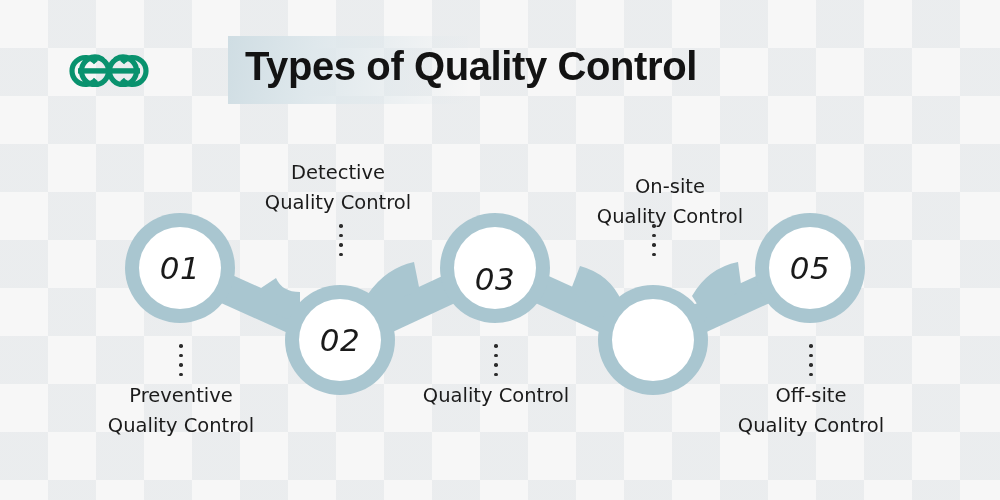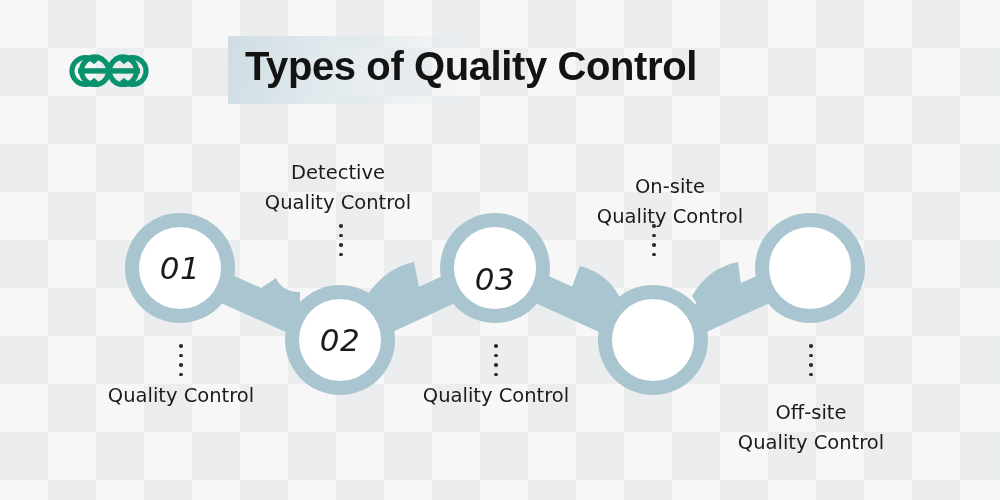--- a/index.html
+++ b/index.html
@@ -152,20 +152,21 @@
       <circle cx="653" cy="340" r="41" fill="#ffffff"></circle>
 
       <circle cx="810" cy="268" r="55" fill="#a9c6d0"></circle>
       <circle cx="810" cy="268" r="41" fill="#ffffff"></circle>
     </g>
   </svg>
 
   <div class="step-number" style="left:135px; top:250px;">01</div>
   <div class="step-number" style="left:295px; top:322px;">02</div>
   <div class="step-number" style="left:450px; top:250px;margin-top:11px;">03</div>
+  <div class="step-number" style="left:765px; top:250px;">05</div>
 
   <div class="dot-line" style="left:176px; top:344px;">
     <i></i>
       <i></i>
       <i></i>
       <i></i>
   </div>
   <div class="dot-line" style="left:336px; top:224px;">
     <i></i>
       <i></i>
@@ -185,35 +186,36 @@
       <i></i>
   </div>
   <div class="dot-line" style="left:806px; top:344px;">
     <i></i>
       <i></i>
       <i></i>
       <i></i>
   </div>
 
   <div class="step-label" style="left:51px; top:381px;">
+    <span class="l1">Preventive</span>
     <span class="l2">Quality Control</span>
   </div>
 
   <div class="step-label" style="left:208px; top:158px;">
     <span class="l1">Detective</span>
     <span class="l2">Quality Control</span>
   </div>
 
   <div class="step-label" style="left:366px; top:381px;">
     <span class="l2">Quality Control</span>
   </div>
 
   <div class="step-label" style="left:540px; top:158px;margin-top:14px;">
     <span class="l1">On-site</span>
     <span class="l2">Quality Control</span>
   </div>
 
-  <div class="step-label" style="left:681px; top:398px;">
+  <div class="step-label" style="left:681px; top:381px;">
     <span class="l1">Off-site</span>
     <span class="l2">Quality Control</span>
   </div>
 
 </div>
 
 </body></html>

